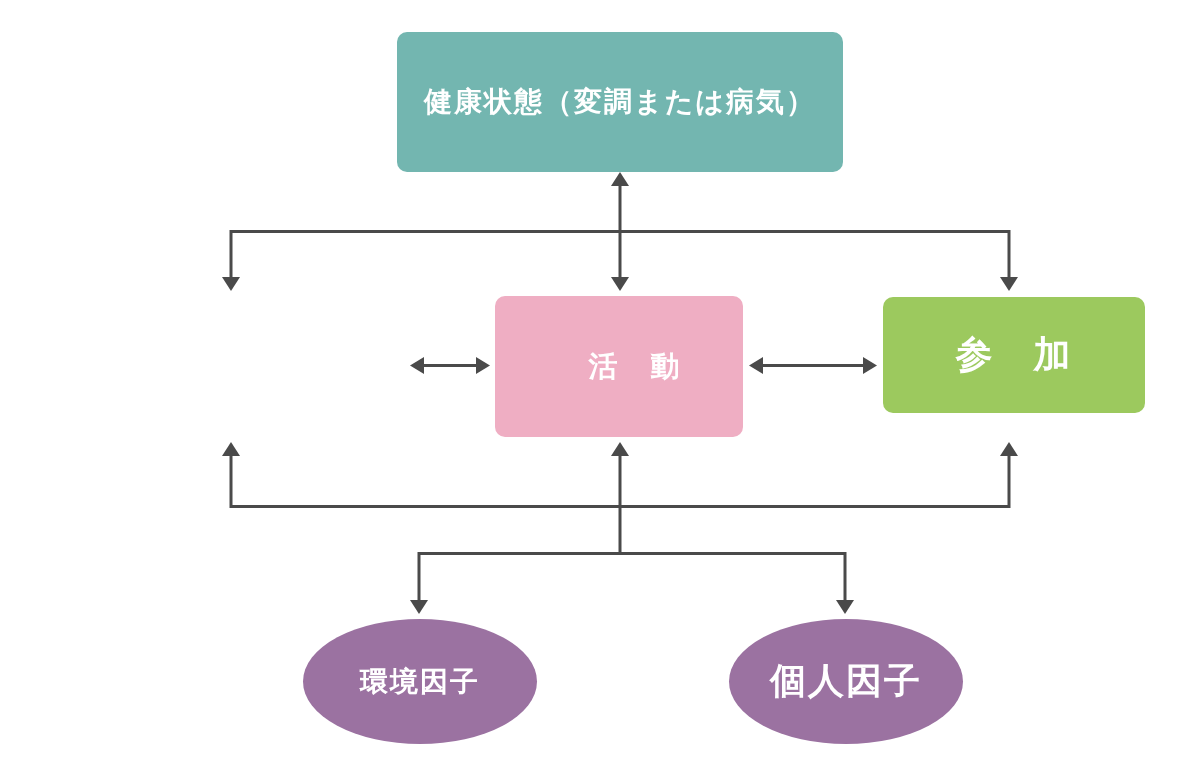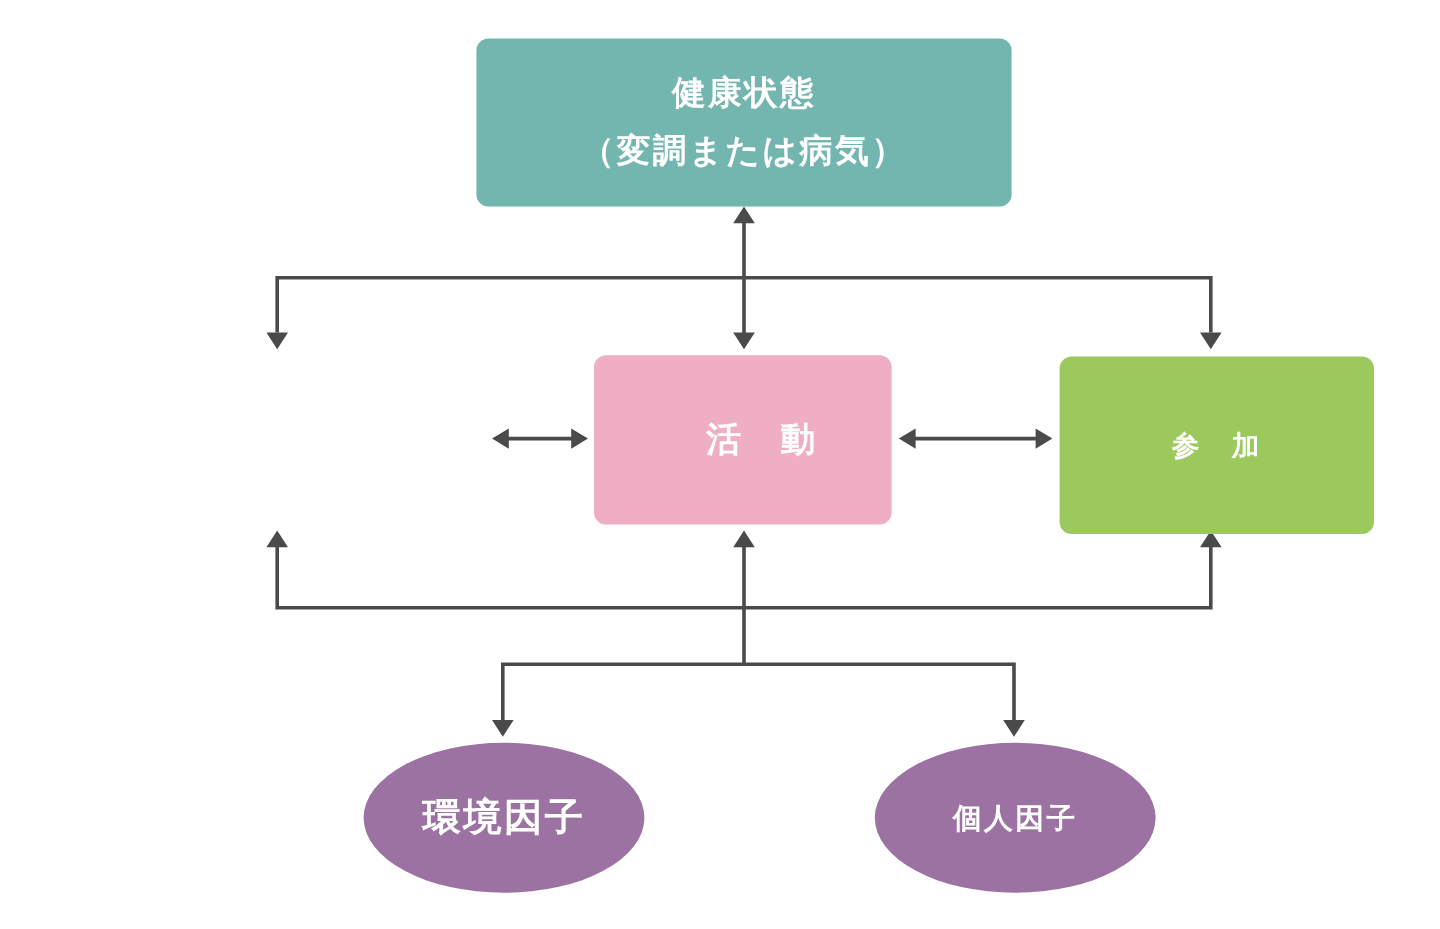--- a/index.html
+++ b/index.html
@@ -30,21 +30,21 @@
     stroke-width: 3;
     fill: none;
   }
   .connectors .ah {
     fill: var(--c-arrow, #4a4a4a);
     stroke: none;
   }
   .node {
     position: absolute;
     display: flex;
-    flex-direction: column;
+    flex-direction: row;
     align-items: center;
     justify-content: center;
     text-align: center;
     font-weight: bold;
     letter-spacing: 2px;
     box-sizing: border-box;
   }
   .rect {
     border-radius: 10px;
   }
@@ -66,36 +66,36 @@
     letter-spacing: 1px;
   }
   .node-activity {
     left: 495px; top: 296px; width: 248px; height: 141px;
     background: var(--c-activity);
     color: var(--c-text_light, #fff);
     font-size: 29px;
     padding-left: 32px;
   }
   .node-participation {
-    left: 883px; top: 297px; width: 262px; height: 148px;
+    left: 883px; top: 297px; width: 262px; height: 116px;
     background: var(--c-participation);
     color: var(--c-text_light, #fff);
-    font-size: 23px;
+    font-size: 37px;
   }
   .node-env {
     left: 303px; top: 619px; width: 234px; height: 125px;
     background: var(--c-factor);
     color: var(--c-text_light, #fff);
-    font-size: 32px;
+    font-size: 28px;
   }
   .node-personal {
     left: 729px; top: 619px; width: 234px; height: 125px;
     background: var(--c-factor);
     color: var(--c-text_light, #fff);
-    font-size: 24px;
+    font-size: 36px;
   }
 </style>
 </head>
 <body>
 
 <div class="canvas">
 
   <svg class="connectors" viewBox="0 0 1200 774" aria-hidden="true">
 
     <g>

